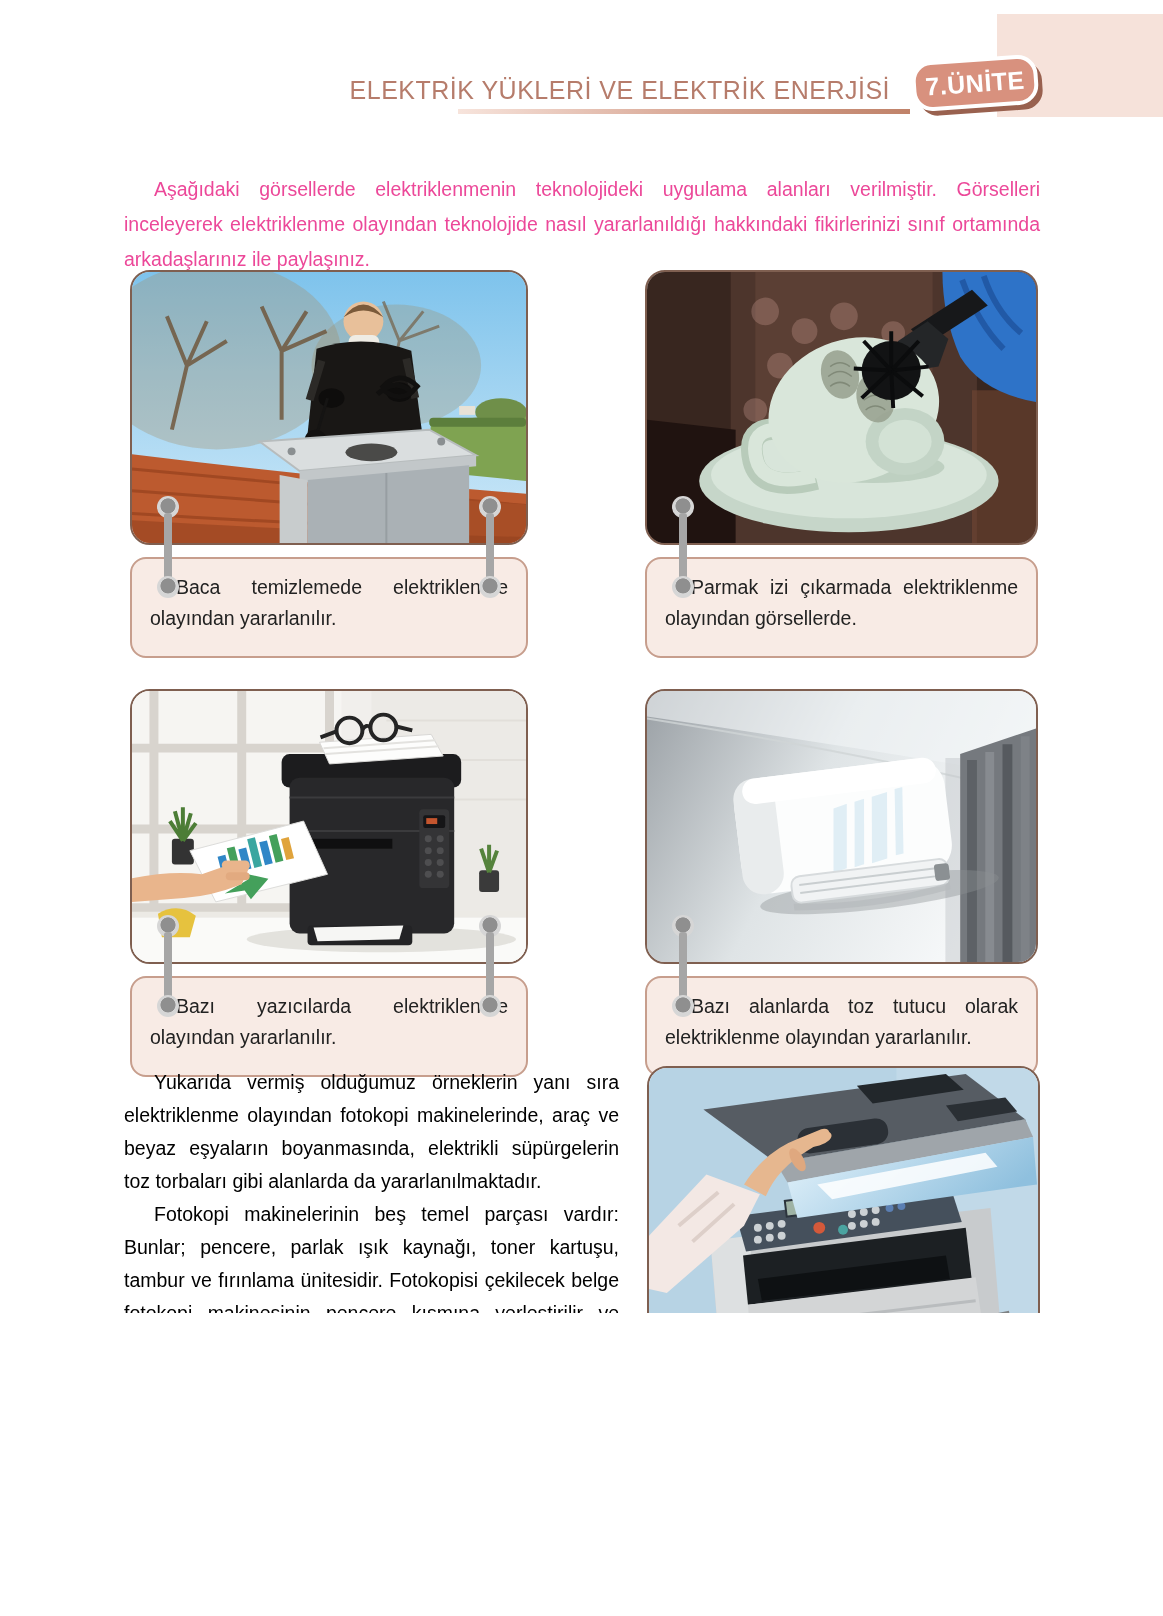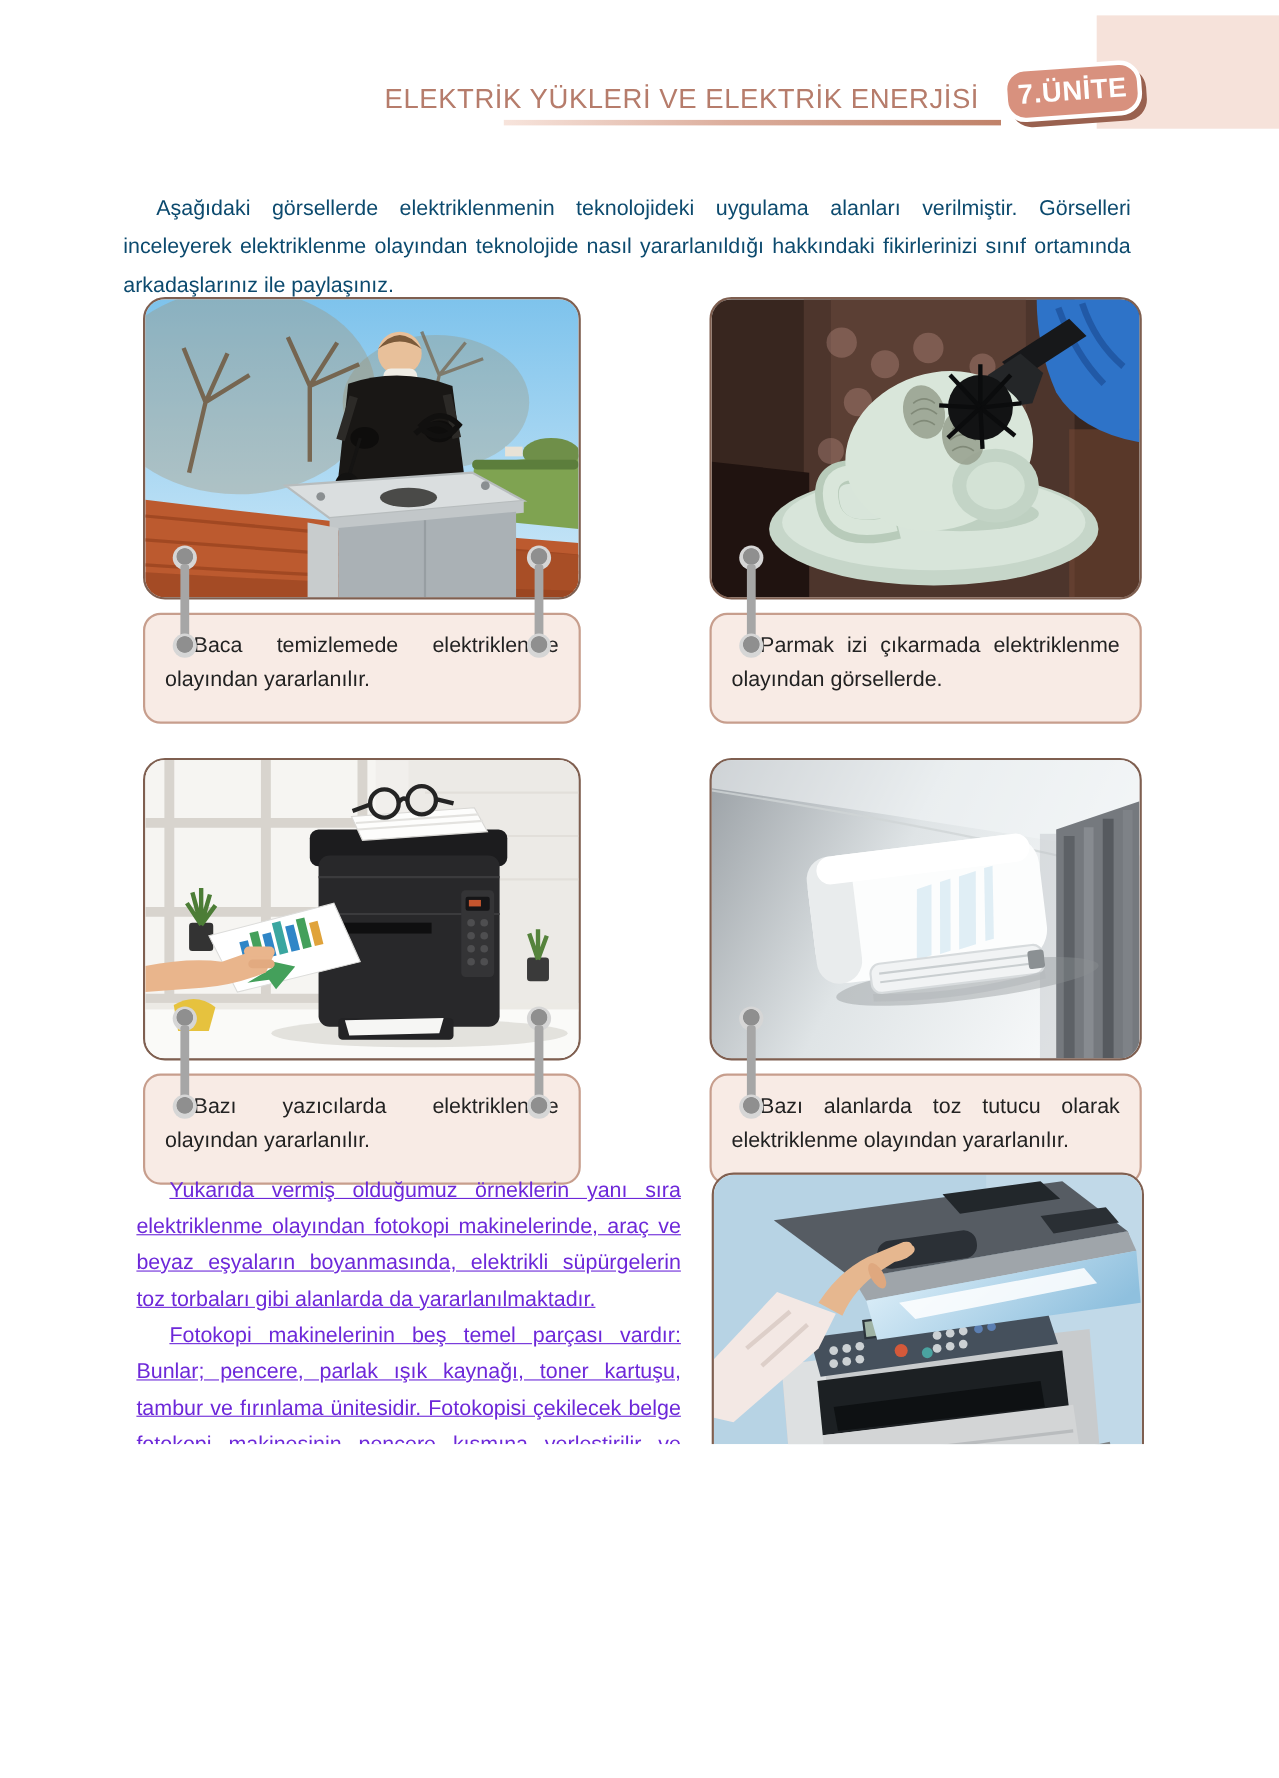--- a/index.html
+++ b/index.html
@@ -12,22 +12,22 @@
               font-size:25px;letter-spacing:.5px;color:#b67c6b;font-weight:400;}
   .title-underline{position:absolute;top:109px;left:458px;width:452px;height:5px;
               background:linear-gradient(to right,#f7e4dc 0%,#dcae9d 45%,#c08269 100%);}
   .unit-badge{position:absolute;left:912px;top:58px;width:118px;height:42px;
               background:#d8917e;border:4px solid #ffffff;border-radius:20px;
               transform:rotate(-4deg);display:flex;align-items:center;justify-content:center;
               color:#ffffff;font-weight:bold;font-size:25px;letter-spacing:.5px;
               box-shadow:5px 6px 0 -1px #99614f;}
 
   
-  .intro{position:absolute;left:112px;top:152px;width:916px;font-size:19.5px;line-height:35px;
-         text-align:justify;text-indent:30px;color:#0c4a6e;}
+  .intro{position:absolute;left:124px;top:152px;width:916px;font-size:19.5px;line-height:35px;
+         text-align:justify;text-indent:30px;color:#ec4899;}
 
   
   .figures-grid{position:absolute;left:130px;top:270px;width:908px;
                 display:grid;grid-template-columns:398px 393px;column-gap:117px;row-gap:31px;}
   .figure-block{position:relative;}
   .photo-frame{height:275px;border:2px solid #7f5f50;border-radius:20px;overflow:hidden;
                background:#ddd;box-sizing:border-box;}
   .photo-frame svg{display:block;width:100%;height:100%;}
   .caption-box{margin-top:12px;min-height:101px;background:#f8ebe5;border:2px solid #c79e8d;
                border-radius:16px;padding:13px 18px 10px 18px;box-sizing:border-box;
@@ -35,21 +35,21 @@
   .caption-box p{margin:0;text-indent:26px;text-align:justify;}
   .pin{position:absolute;top:226px;height:102px;width:24px;display:flex;flex-direction:column;
        align-items:center;z-index:5;}
   .pin-left{left:26px;} .pin-right{right:26px;}
   .pin-dot{width:22px;height:22px;border-radius:50%;flex:0 0 auto;
            background:radial-gradient(circle at 50% 45%, #8f8f8f 0 44%, #d6d6d6 48% 100%);}
   .pin-bar{width:8px;flex:1;background:#a6a6a6;margin:-5px 0;border-radius:3px;}
 
   
   .body-section{position:absolute;left:124px;top:1066px;width:916px;font-size:19.5px;
-                line-height:33px;text-align:justify;color:#6d28d9;text-decoration:underline;}
+                line-height:33px;text-align:justify;color:#000000;}
   .body-section p{margin:0;text-indent:30px;}
   .copier-float{float:right;width:393px;height:295px;margin-left:28px;margin-bottom:12px;
                 border:2px solid #7f5f50;border-radius:20px;overflow:hidden;box-sizing:border-box;}
   .copier-float svg{display:block;width:100%;height:100%;}
 
   .page-number{position:absolute;top:1496px;left:0;width:100%;
                font-size:20px;color:#232323;}
 </style>
 </head>
 <body>

